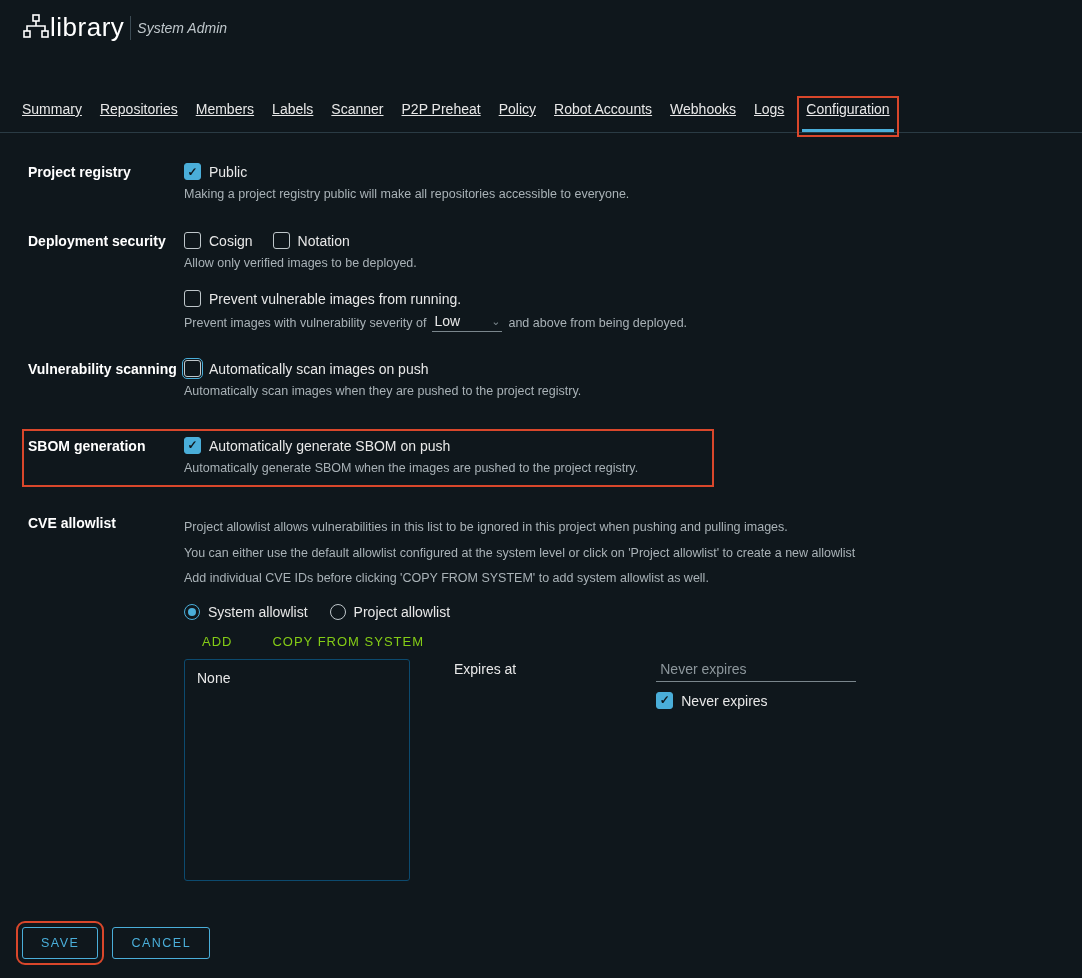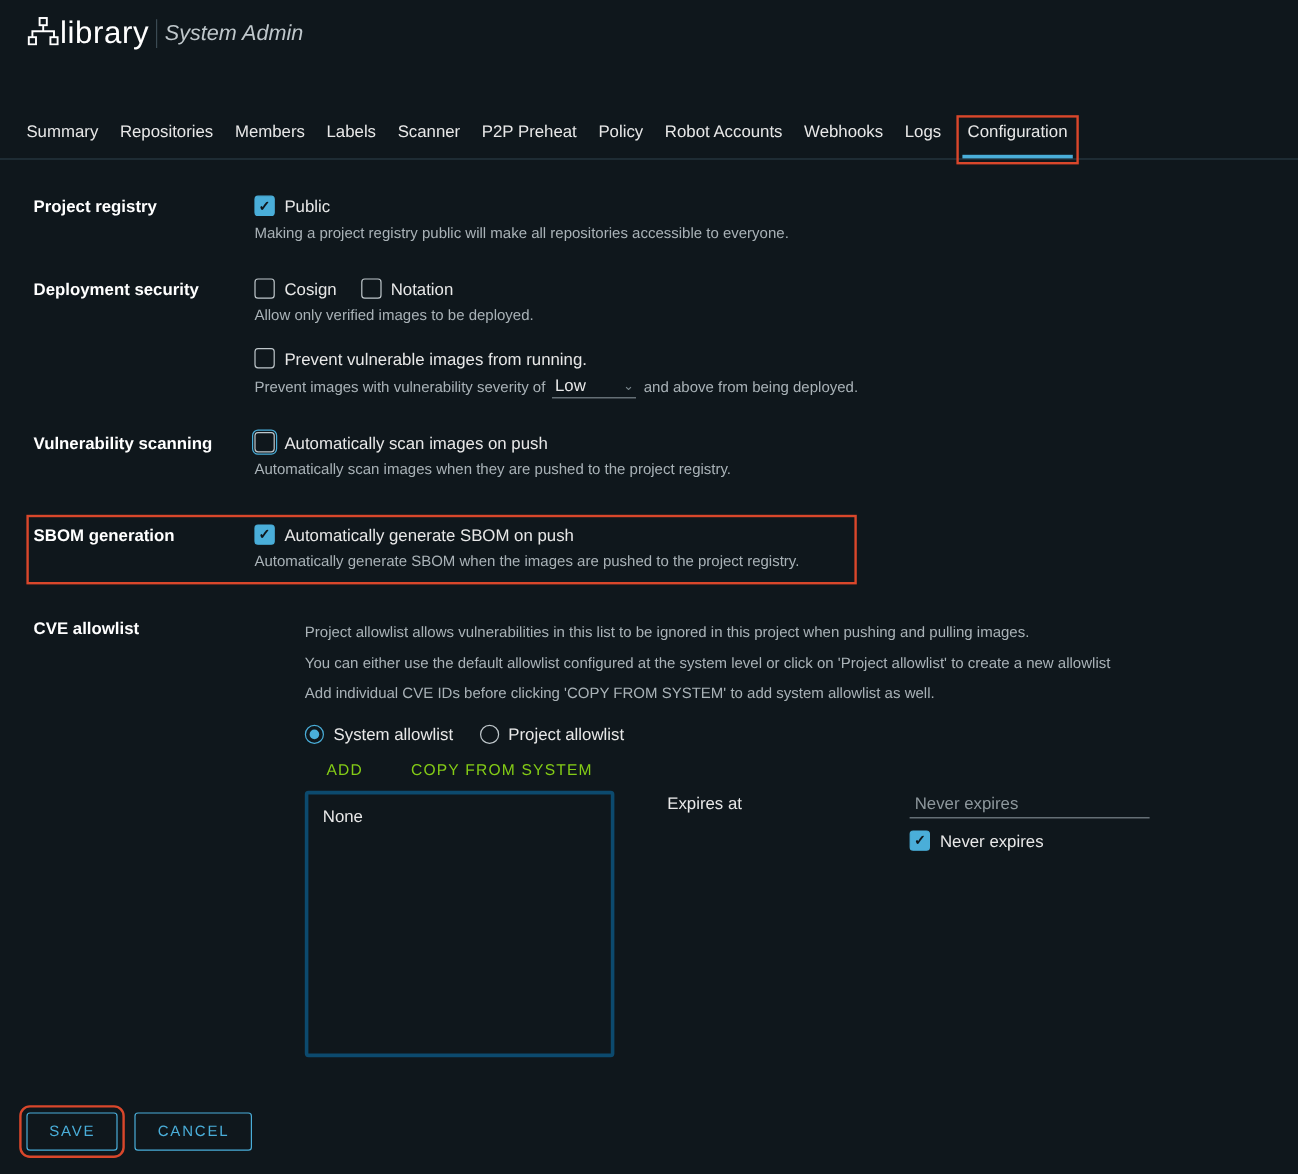--- a/index.html
+++ b/index.html
@@ -28,55 +28,56 @@
 }
 .vsep {
   width: 1px;
   height: 24px;
   background: #3b4a53;
   margin: 0 6px;
 }
 .role-label {
   font-style: italic;
   color: #bfc7cb;
-  font-size: 18px;
+  font-size: 14px;
 }
 .tabs {
   display: flex;
   gap: 18px;
   padding: 0 22px;
   padding-top: 40px;
   border-bottom: 1px solid #2a3b44;
 }
 .tab {
   padding: 0 0 12px;
   color: #e8e8e8;
   font-size: 14px;
   cursor: pointer;
   border-bottom: 3px solid transparent;
+  text-decoration: underline;
 }
 .tab.active {
   border-bottom: 3px solid #4aaed9;
 }
 .tab.highlight-box {
   outline: 2px solid #d9472b;
   outline-offset: 3px;
   padding-left: 4px;
   padding-right: 4px;
 }
 .content {
   padding: 30px 28px;
 }
 .row {
   display: flex;
   align-items: flex-start;
   margin-bottom: 28px;
 }
 .row-label {
-  width: 184px;
+  width: 156px;
   flex-shrink: 0;
   font-size: 14px;
   font-weight: 600;
   color: #fff;
   padding-top: 1px;
 }
 .row-body {
   flex: 1;
 }
 .checkbox-line {
@@ -196,23 +197,23 @@
   font-size: 13px;
   letter-spacing: 1px;
   cursor: default;
 }
 .allowlist-grid {
   display: flex;
   gap: 44px;
   align-items: flex-start;
 }
 .cve-listbox {
-  width: 258px;
+  width: 226px;
   height: 222px;
-  border: 3px solid #0c4a6e;
+  border: 1px solid #0c4a6e;
   border-radius: 3px;
   padding: 10px 12px;
   color: #e8e8e8;
   font-size: 14px;
 }
 .expires-col {
   flex: 1;
   display: flex;
   align-items: flex-start;
   gap: 140px;
@@ -355,21 +356,21 @@
     <div class="row-label">SBOM generation</div>
     <div class="row-body">
       <div class="checkbox-line">
         <span class="checkbox checked"></span>
         <span class="chk-label">Automatically generate SBOM on push</span>
       </div>
       <div class="helper">Automatically generate SBOM when the images are pushed to the project registry.</div>
     </div>
   </div>
 
-  <div class="row cve-section" style="margin-bottom:16px;gap:42px;">
+  <div class="row cve-section" style="margin-bottom:16px;">
     <div class="row-label">CVE allowlist</div>
     <div class="row-body">
       <div class="helper">Project allowlist allows vulnerabilities in this list to be ignored in this project when pushing and pulling images.</div>
       <div class="helper" style="margin-top:8px;">You can either use the default allowlist configured at the system level or click on 'Project allowlist' to create a new allowlist</div>
       <div class="helper" style="margin-top:8px;">Add individual CVE IDs before clicking 'COPY FROM SYSTEM' to add system allowlist as well.</div>
 
       <div class="radio-line">
         <div class="radio-item">
           <span class="radio selected"></span>
           <span class="chk-label">System allowlist</span>

